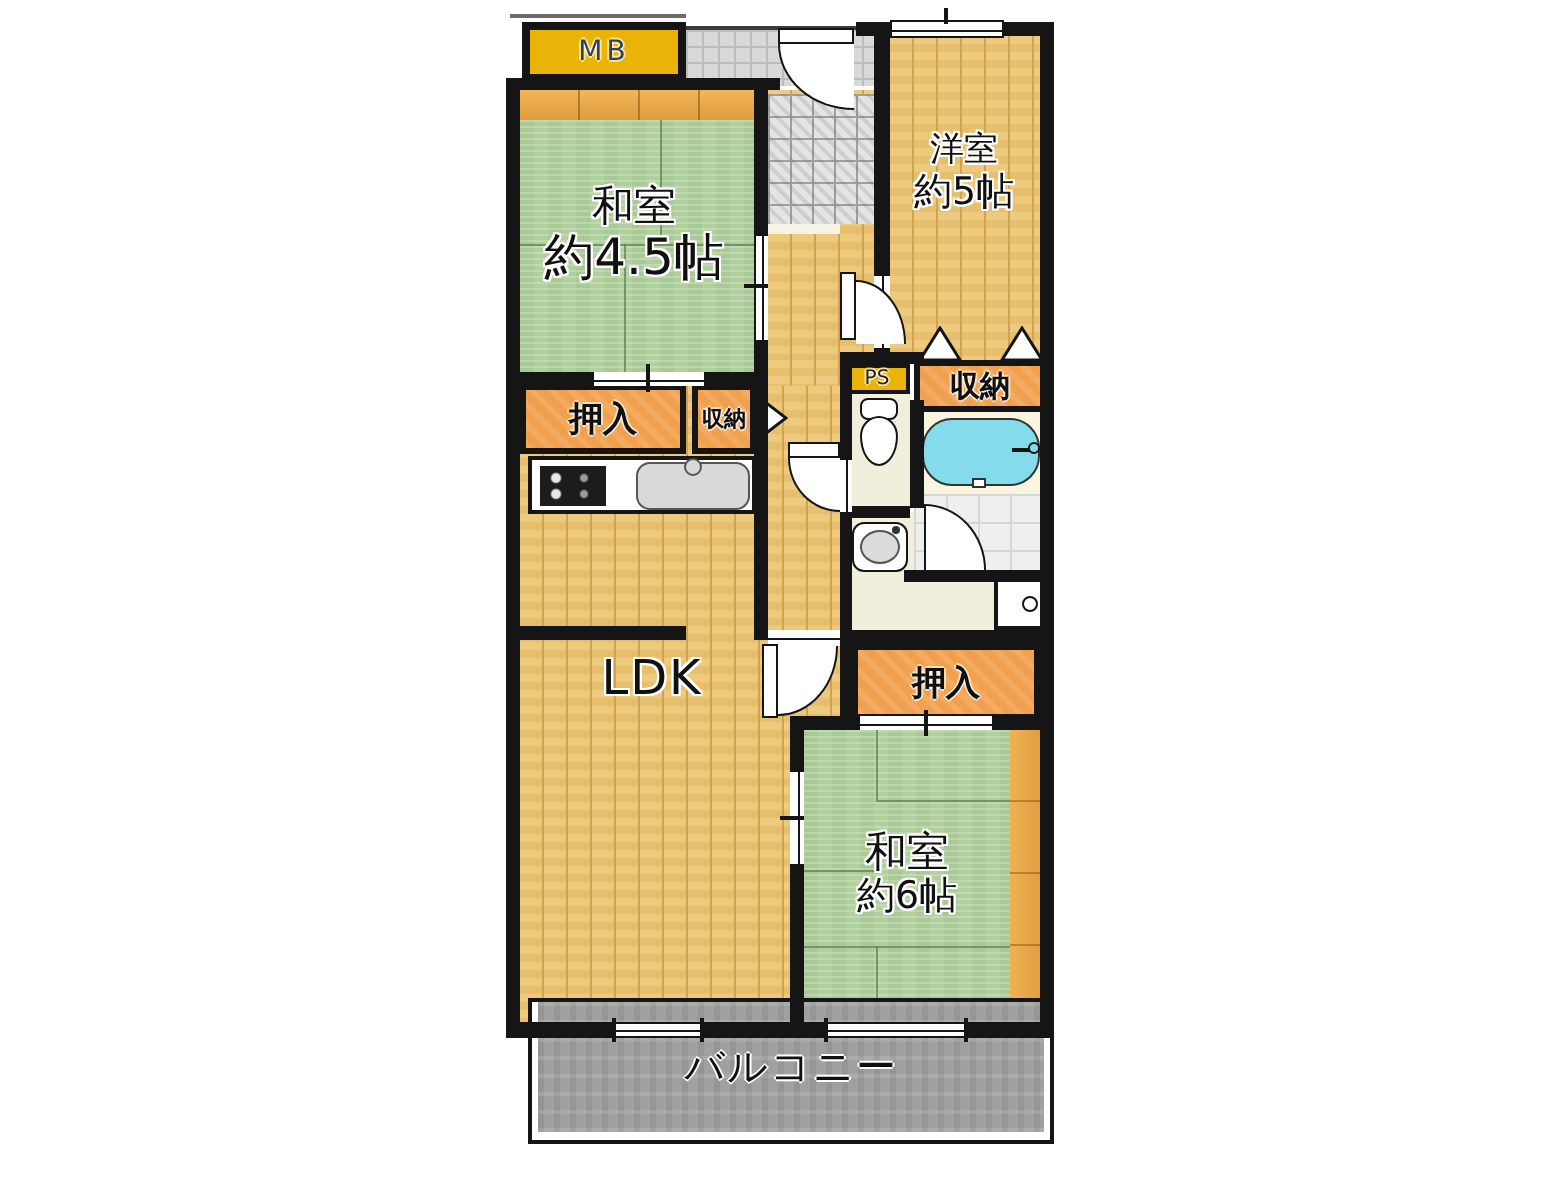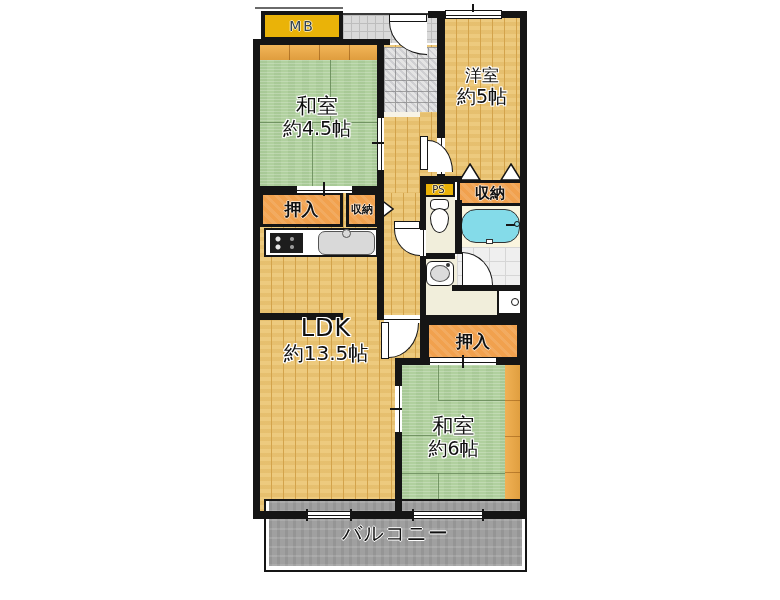--- a/index.html
+++ b/index.html
@@ -205,28 +205,27 @@
   <div class="fix" style="left:511px;top:298px;width:8px;height:8px;background:#fff;border:1.5px solid #151515;border-radius:50%;z-index:27;"></div>
 
   <div class="balcony" style="left:264px;top:499px;width:259px;height:69px;">
     <div class="balcony-inner">
       <span class="slabel" style="font-size:20px;font-weight:normal;letter-spacing:1px;text-shadow:1px 0 0 #fff,-1px 0 0 #fff,0 1px 0 #fff,0 -1px 0 #fff;">バルコニー</span>
     </div>
   </div>
 
   <div class="rlabel" style="left:257px;top:86px;width:120px;height:62px;">
     <span style="font-size:21px;">和室</span>
-    <span style="font-size:19px;">約4.5帖</span>
+    <span style="font-size:25px;">約4.5帖</span>
   </div>
   <div class="rlabel" style="left:444px;top:58px;width:76px;height:58px;">
     <span style="font-size:17px;">洋室</span>
     <span style="font-size:19px;">約5帖</span>
   </div>
   <div class="rlabel" style="left:266px;top:308px;width:120px;height:64px;">
     <span style="font-size:24px;letter-spacing:1px;">LDK</span>
-    <span style="font-size:20px;">約13.5帖</span>
   </div>
   <div class="rlabel" style="left:402px;top:408px;width:103px;height:58px;">
     <span style="font-size:21px;">和室</span>
     <span style="font-size:19px;">約6帖</span>
   </div>
 
 </div>
 
 </body></html>

